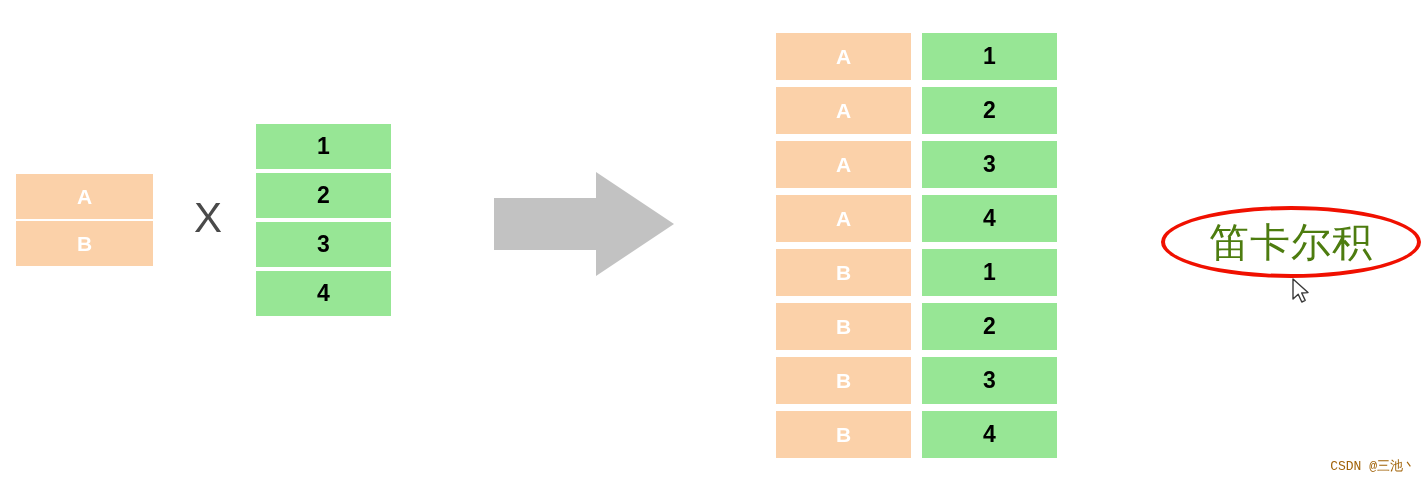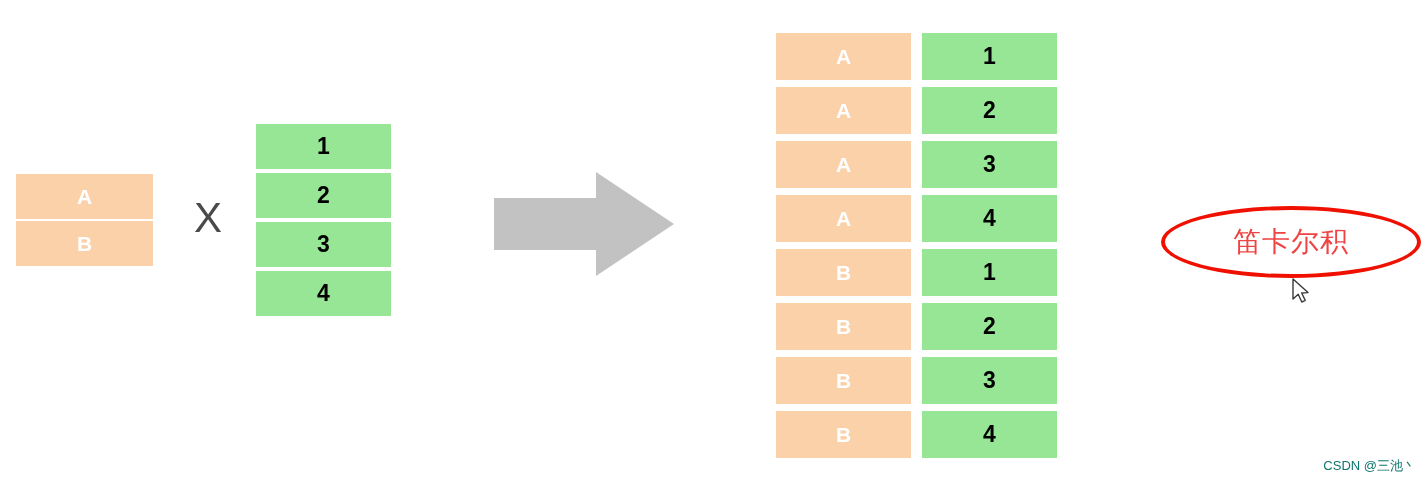--- a/index.html
+++ b/index.html
@@ -108,45 +108,45 @@
     border-radius: 50%;
   }
   #annotation-text {
     position: absolute;
     left: 0; top: 0;
     width: 260px;
     height: 72px;
     display: flex;
     align-items: center;
     justify-content: center;
-    color: #ef4444;
-    font-size: 28px;
+    color: #4d7c0f;
+    font-size: 40px;
     font-weight: 400;
     letter-spacing: 1px;
     font-family: Liberation Sans, sans-serif;
     user-select: none;
   }
 
   
   #cursor {
     position: absolute;
     left: 1292px;
     top: 278px;
     width: 22px;
     height: 30px;
   }
 
   
   #watermark {
     position: absolute;
     right: 12px;
     bottom: 12px;
-    color: #0f766e;
+    color: #a16207;
     font-size: 13px;
-    font-family: Liberation Sans, sans-serif;
+    font-family: Liberation Mono, monospace;
     white-space: nowrap;
     user-select: none;
   }
 </style>
 </head>
 <body>
 
 <div class="stage">
 
   <div id="left-table">

